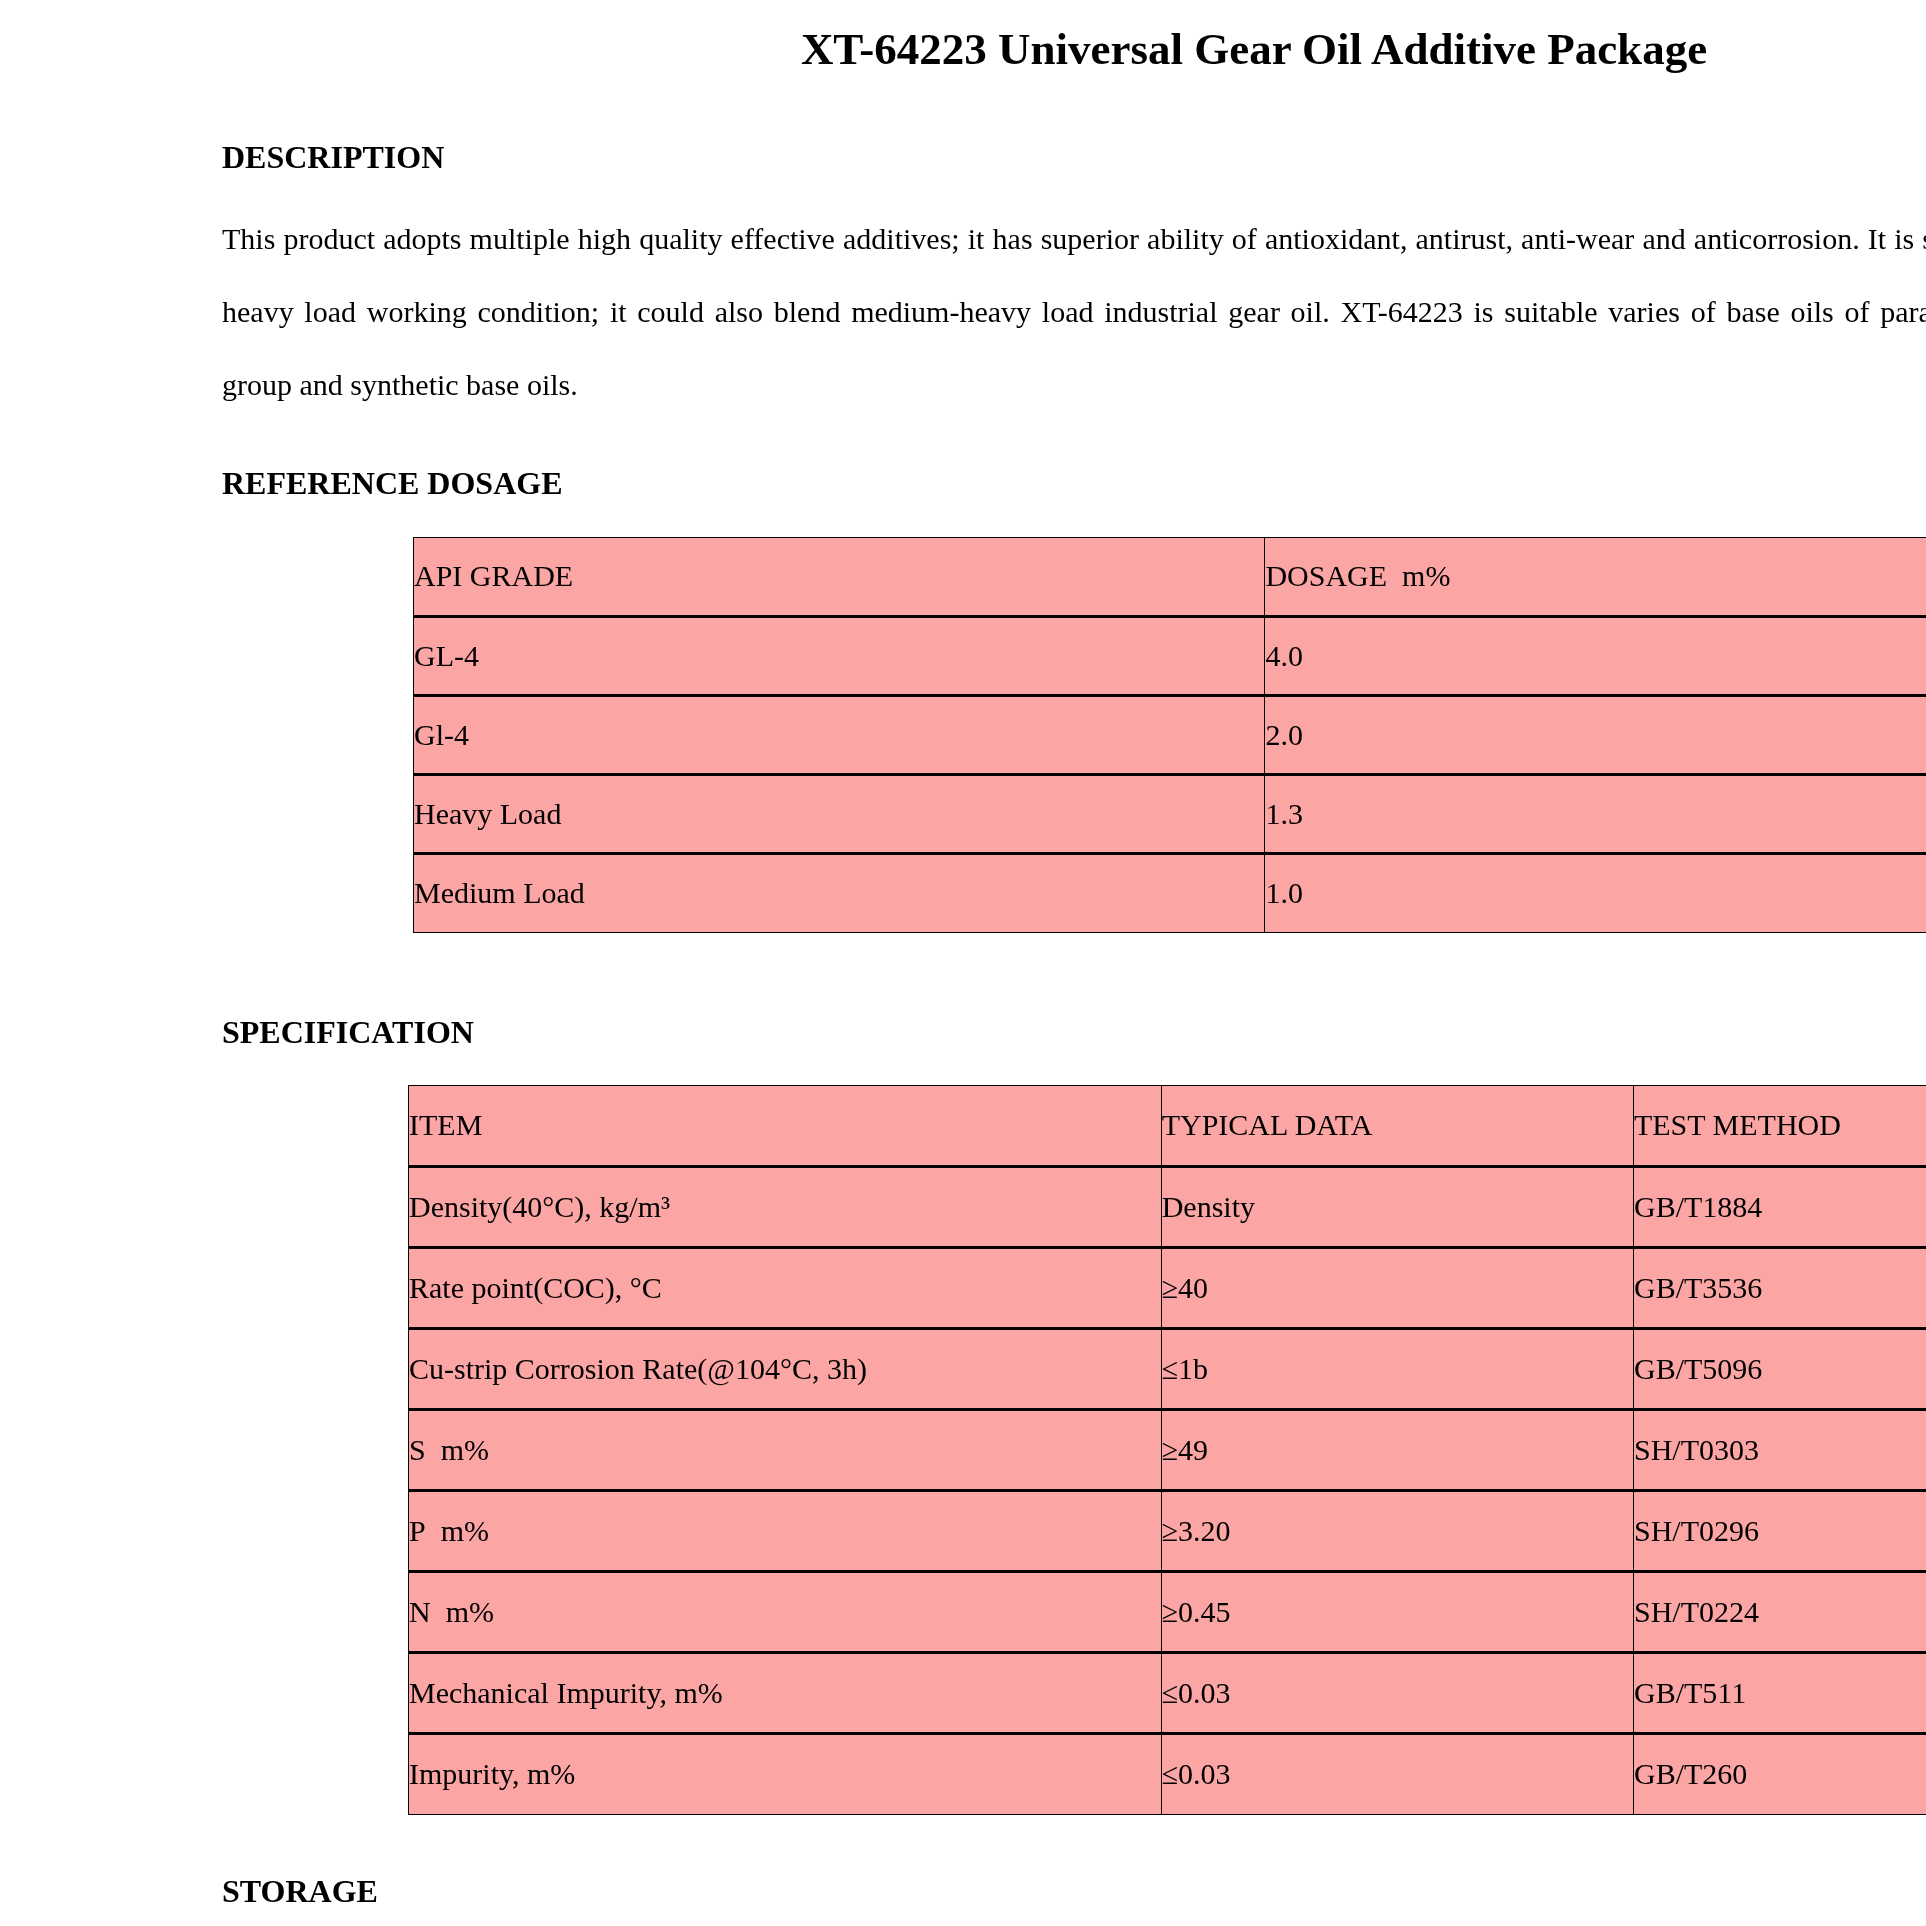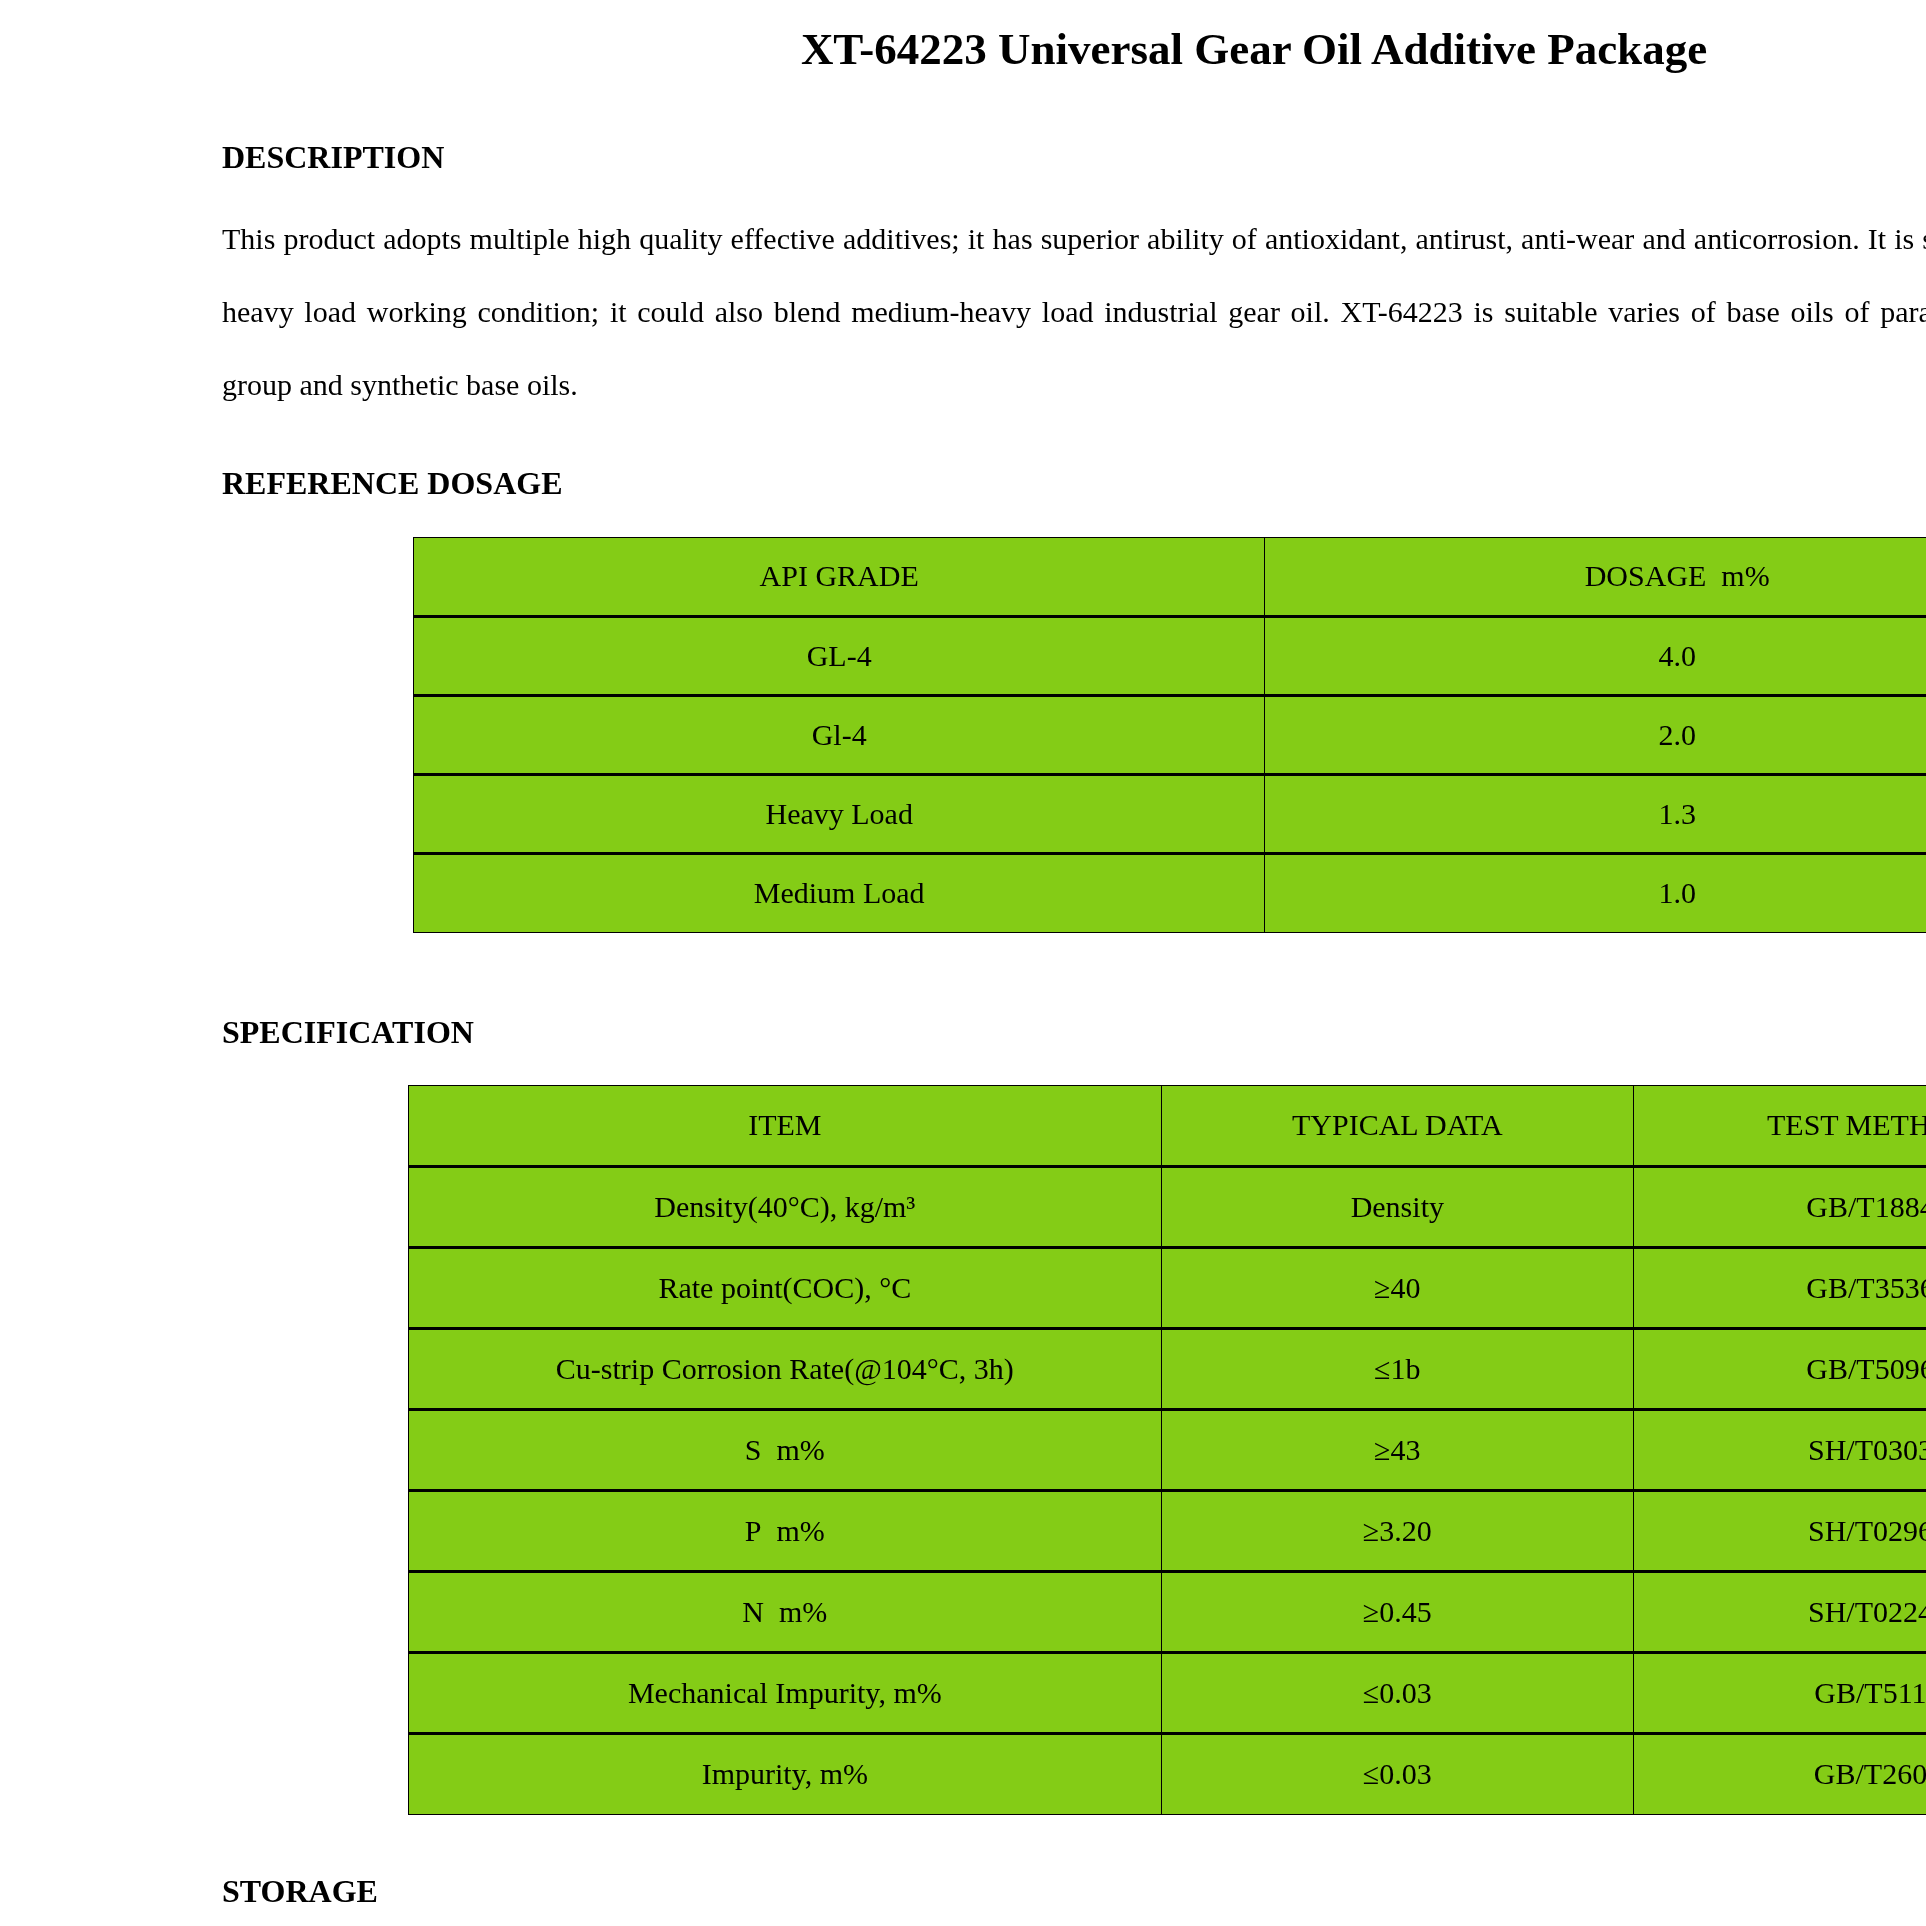--- a/index.html
+++ b/index.html
@@ -38,25 +38,25 @@
     line-height:73px;
   }
   #description-text { margin-top:25px; text-align:justify; }
 
   table.tbl { border-collapse:collapse; table-layout:fixed; }
   table.tbl td {
     border-left:1.5px solid #000;
     border-right:1.5px solid #000;
     border-top:3.9px solid #000;
     border-bottom:3.9px solid #000;
-    text-align:center;
+    text-align:left;
     vertical-align:middle;
     font-size:30px;
     line-height:1.2;
-    background:#84cc16;
+    background:#fca5a5;
   }
   table.tbl tr:first-child td { border-top:1.5px solid #000; }
   table.tbl tr:last-child td  { border-bottom:1.5px solid #000; }
 
   #dosage-table { width:1677px; margin:34px 0 0 191px; }
   #dosage-table td { height:79px; }
   #dosage-table td.c0 { width:50.8%; }
   #dosage-table td.c1 { width:49.2%; }
 
   #spec-table { width:1700px; margin:33px 0 0 186px; }
@@ -121,21 +121,21 @@
         <td class="c1">≥40</td>
         <td class="c2">GB/T3536</td>
       </tr>
       <tr>
         <td class="c0">Cu-strip Corrosion Rate(@104°C, 3h)</td>
         <td class="c1">≤1b</td>
         <td class="c2">GB/T5096</td>
       </tr>
       <tr>
         <td class="c0">S&nbsp; m%</td>
-        <td class="c1">≥43</td>
+        <td class="c1">≥49</td>
         <td class="c2">SH/T0303</td>
       </tr>
       <tr>
         <td class="c0">P&nbsp; m%</td>
         <td class="c1">≥3.20</td>
         <td class="c2">SH/T0296</td>
       </tr>
       <tr>
         <td class="c0">N&nbsp; m%</td>
         <td class="c1">≥0.45</td>

